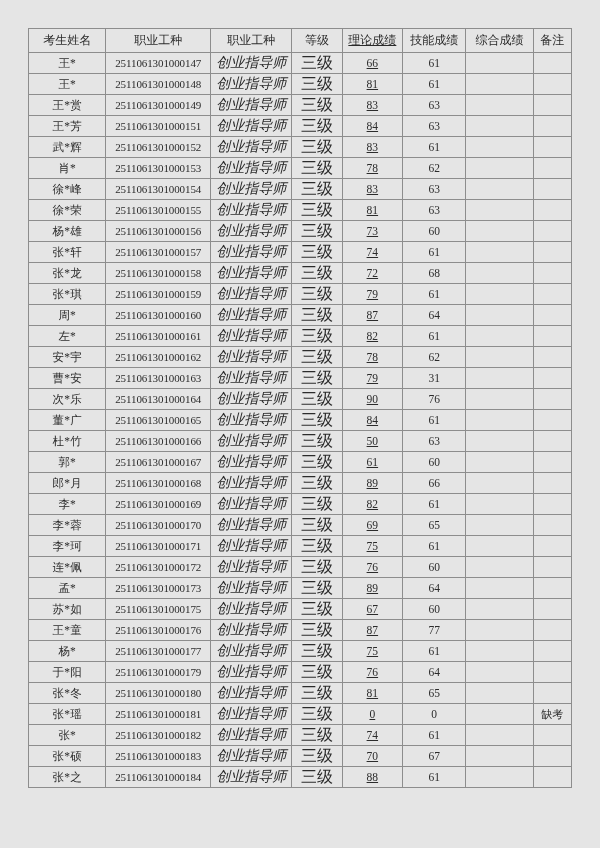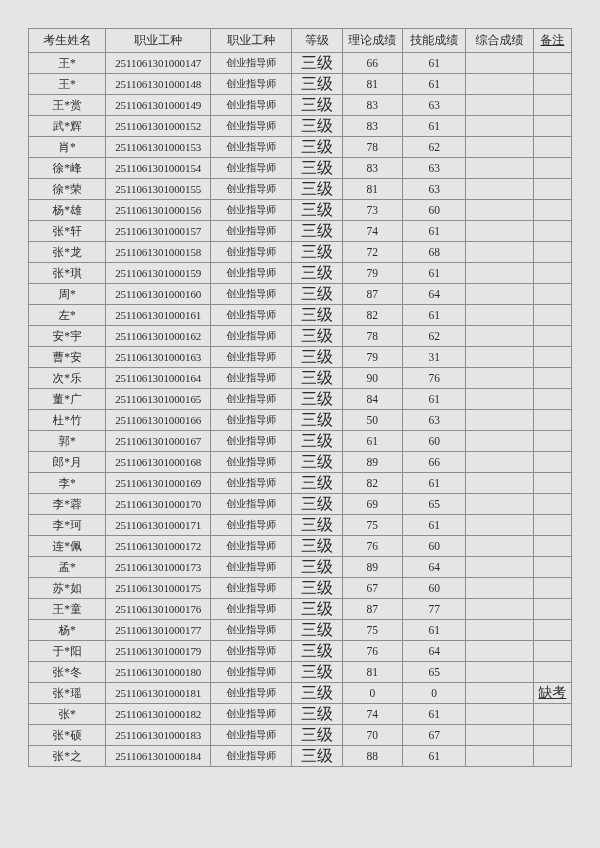--- a/index.html
+++ b/index.html
@@ -47,31 +47,31 @@
   #score-table thead th {
     height: 23px;
     line-height: 23px;
     font-size: 12px;
   }
   
   .col-name      { width: 77px; }
   .col-ticket    { width: 104px; }
   .col-job       { width: 81px; }
   .col-level     { width: 50px; }
-  .col-theory    { width: 60px; }
+  .col-theory    { width: 60px; text-decoration: underline; }
   .col-skill     { width: 63px; }
   .col-composite { width: 67px; }
-  .col-remark    { width: 38px; text-decoration: underline; }
+  .col-remark    { width: 38px; }
 
   td.cell-name      { font-size: 11.5px; letter-spacing: 0.2px; }
   td.cell-ticket    { font-size: 11px; letter-spacing: -0.1px; }
-  td.cell-job       { font-size: 10px; }
+  td.cell-job       { font-size: 14px; font-style: italic; }
   td.cell-level     { font-size: 16px; }
   td.cell-num       { font-size: 11.5px; font-family: "Liberation Serif", "DejaVu Serif", serif; }
-  td.cell-remark    { font-size: 14px; }
+  td.cell-remark    { font-size: 11px; }
   td.cell-empty     { }
 </style>
 </head>
 <body>
 
 <div id="page">
 
   <table id="score-table">
     <colgroup>
         <col class="col-name">
@@ -120,20 +120,30 @@
           <td class="col-name cell-name">王*赏</td>
           <td class="col-ticket cell-ticket">2511061301000149</td>
           <td class="col-job cell-job">创业指导师</td>
           <td class="col-level cell-level">三级</td>
           <td class="col-theory cell-num">83</td>
           <td class="col-skill cell-num">63</td>
           <td class="col-composite cell-num cell-empty"></td>
           <td class="col-remark cell-remark cell-empty"></td>
         </tr>
         <tr>
+          <td class="col-name cell-name">王*芳</td>
+          <td class="col-ticket cell-ticket">2511061301000151</td>
+          <td class="col-job cell-job">创业指导师</td>
+          <td class="col-level cell-level">三级</td>
+          <td class="col-theory cell-num">84</td>
+          <td class="col-skill cell-num">63</td>
+          <td class="col-composite cell-num cell-empty"></td>
+          <td class="col-remark cell-remark cell-empty"></td>
+        </tr>
+        <tr>
           <td class="col-name cell-name">武*辉</td>
           <td class="col-ticket cell-ticket">2511061301000152</td>
           <td class="col-job cell-job">创业指导师</td>
           <td class="col-level cell-level">三级</td>
           <td class="col-theory cell-num">83</td>
           <td class="col-skill cell-num">61</td>
           <td class="col-composite cell-num cell-empty"></td>
           <td class="col-remark cell-remark cell-empty"></td>
         </tr>
         <tr>

